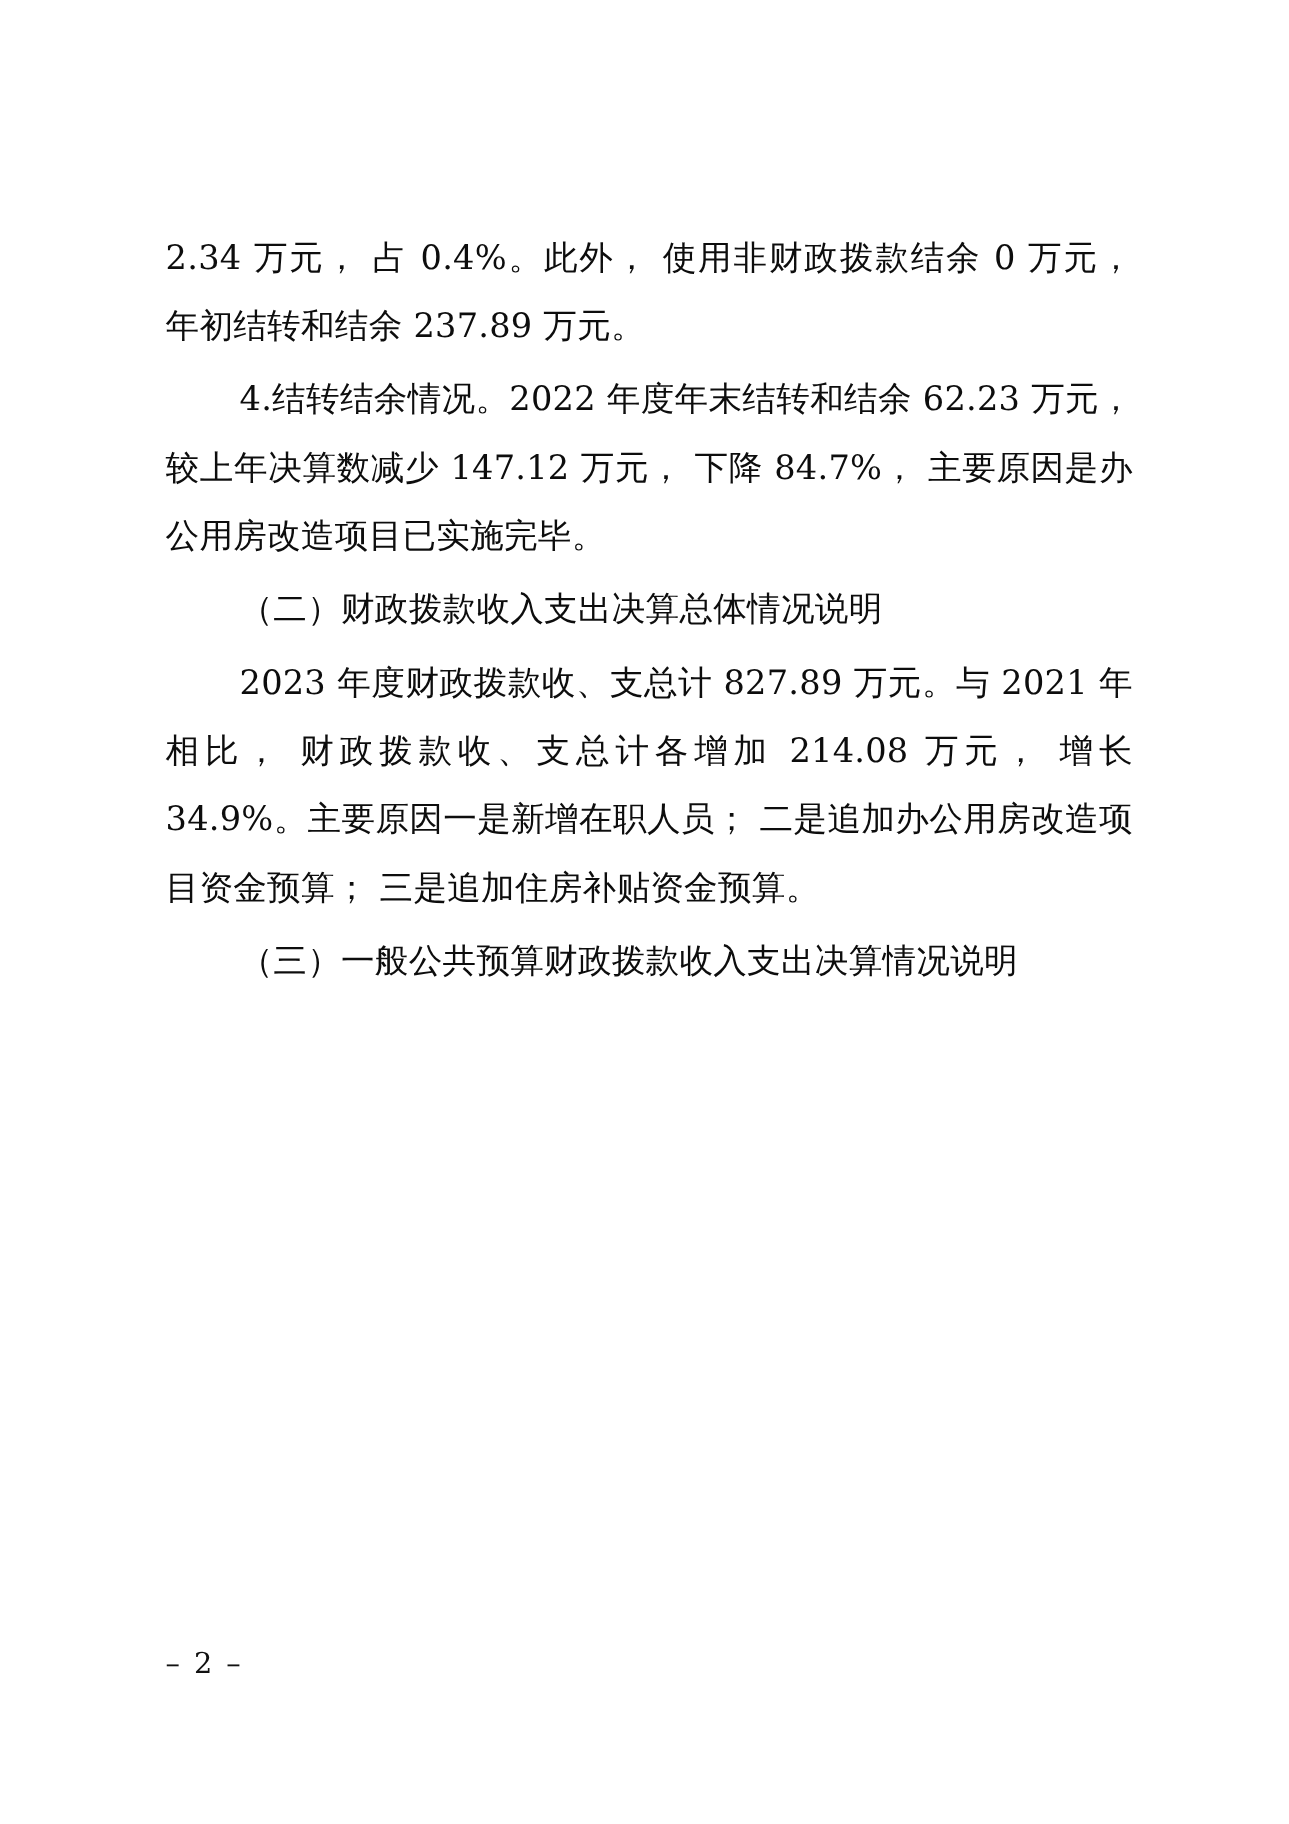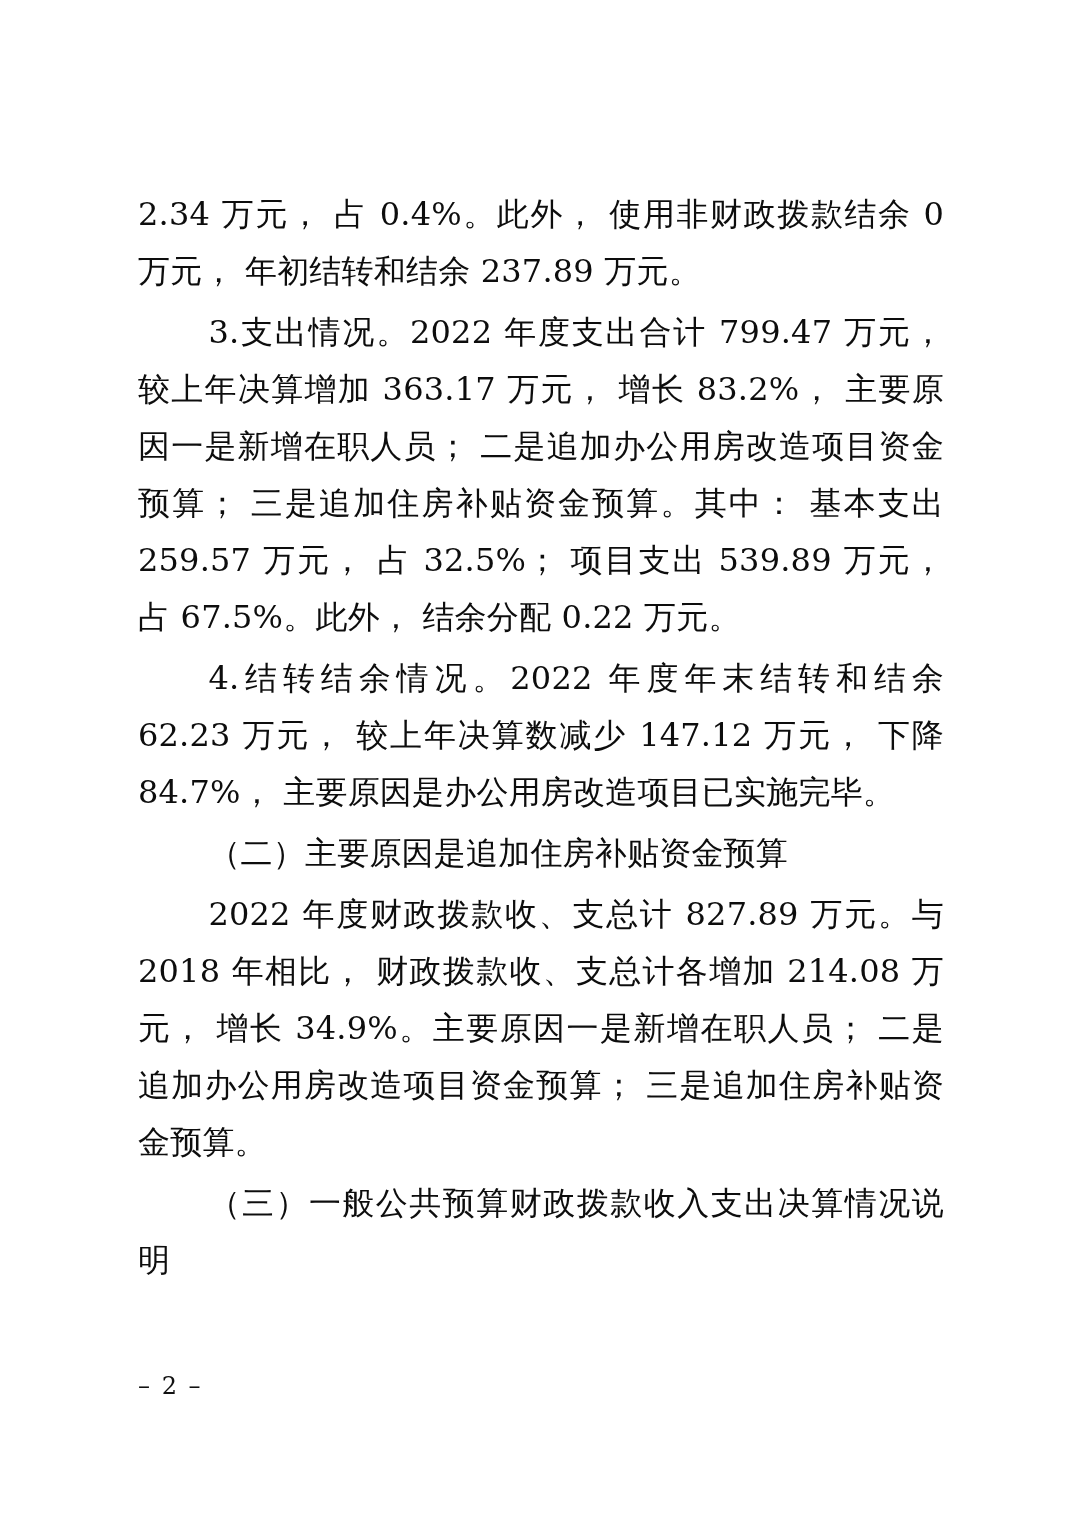--- a/index.html
+++ b/index.html
@@ -19,21 +19,21 @@
     overflow: hidden;
   }
   .content {
     position: absolute;
     left: 138px;
     top: 186px;
     width: 806px;
   }
   p.para {
     margin: 0 0 4px 0;
-    font-size: 32px;
+    font-size: 28px;
     line-height: 57px;
     text-align: justify;
     text-justify: inter-ideograph;
     letter-spacing: 0.2px;
     font-family: "DejaVu Serif", "Liberation Serif", serif;
     font-weight: 500;
   }
   p.indent {
     text-indent: 2.2em;
   }
@@ -46,20 +46,19 @@
     letter-spacing: 2px;
     color: #111;
   }
 </style>
 </head>
 <body>
 
 <div class="page">
   <div class="content">
     <p class="para">2.34 万元， 占 0.4%。此外， 使用非财政拨款结余 0 万元， 年初结转和结余 237.89 万元。</p>
-    <p class="para indent">3.支出情况。2022 年度支出合计 799.47 万元， 较上年决算增加 363.17 万元， 增长 83.2%， 主要原因一是新增在职人员； 二是追加办公用房改造项目资金预算； 三是追加住房补贴资金预算。其中： 基本支出 259.57 万元， 占 32.5%； 项目支出 539.89 万元， 占 67.5%。此外， 结余分配 0.22 万元。</p>
     <p class="para indent">4.结转结余情况。2022 年度年末结转和结余 62.23 万元， 较上年决算数减少 147.12 万元， 下降 84.7%， 主要原因是办公用房改造项目已实施完毕。</p>
-    <p class="para indent">（二）主要原因是追加住房补贴资金预算</p>
-    <p class="para indent">2022 年度财政拨款收、支总计 827.89 万元。与 2018 年相比， 财政拨款收、支总计各增加 214.08 万元， 增长 34.9%。主要原因一是新增在职人员； 二是追加办公用房改造项目资金预算； 三是追加住房补贴资金预算。</p>
+    <p class="para indent">（二）财政拨款收入支出决算总体情况说明</p>
+    <p class="para indent">2023 年度财政拨款收、支总计 827.89 万元。与 2021 年相比， 财政拨款收、支总计各增加 214.08 万元， 增长 34.9%。主要原因一是新增在职人员； 二是追加办公用房改造项目资金预算； 三是追加住房补贴资金预算。</p>
     <p class="para indent">（三）一般公共预算财政拨款收入支出决算情况说明</p>
   </div>
   <div class="page-number">– 2 –</div>
 </div>
 
 </body></html>

